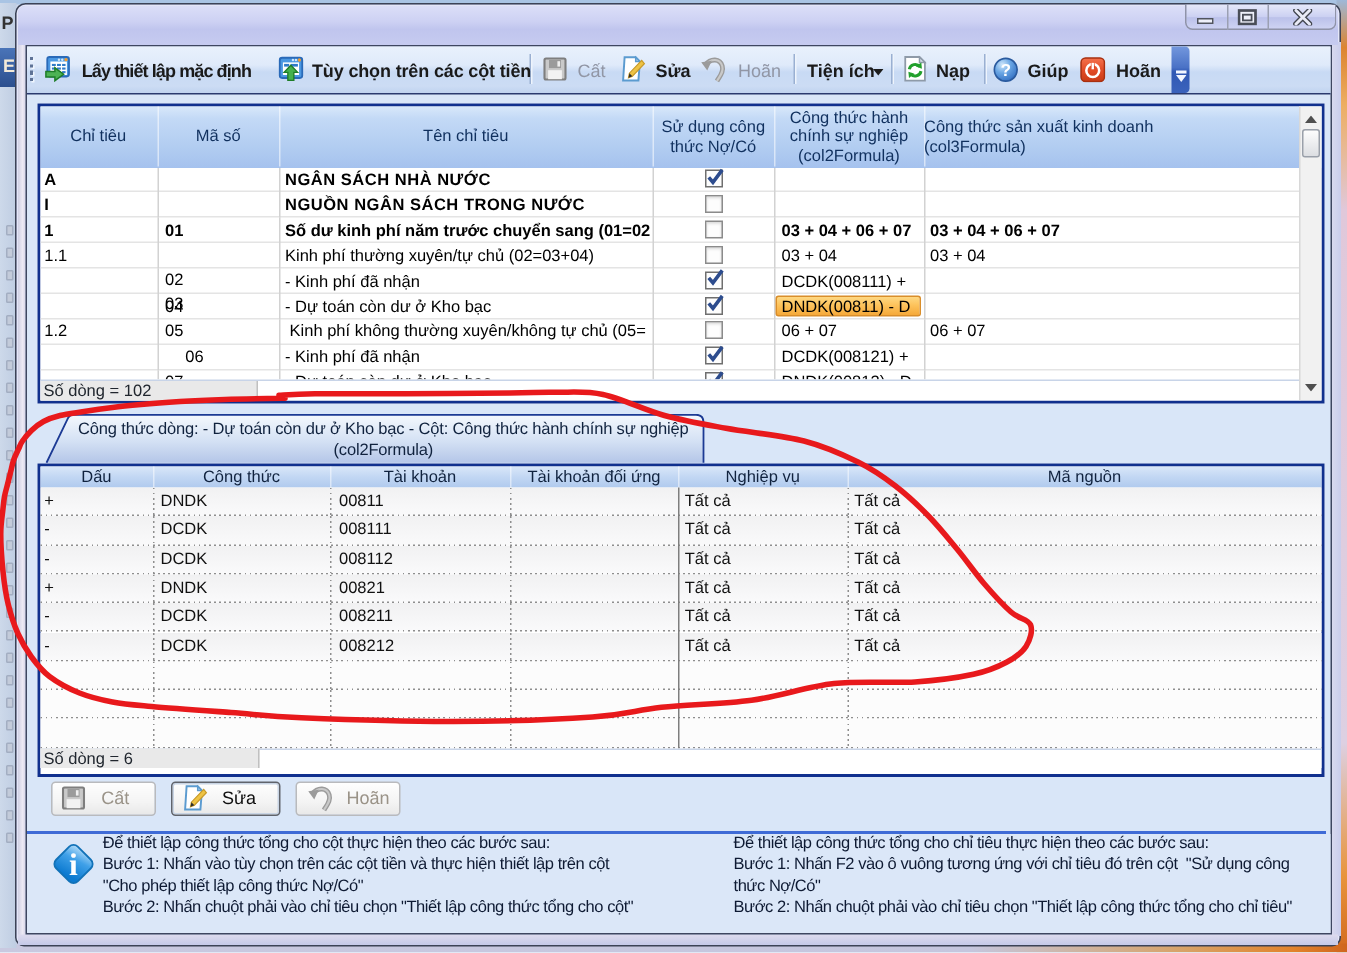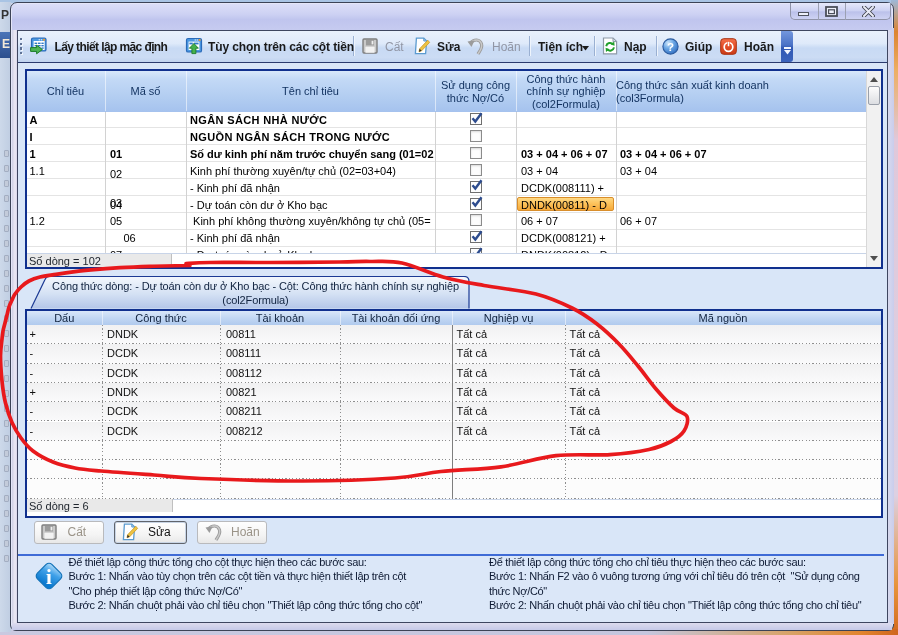--- a/index.html
+++ b/index.html
@@ -217,21 +217,21 @@
 <div class="abs txt" style="left:494.5px;top:2.5px;">03 + 04 + 06 + 07</div>
 <div class="abs txt" style="left:593.5px;top:2.5px;">03 + 04 + 06 + 07</div>
 </div>
 <div class="abs" style="left:0;top:50.699999999999996px;width:839.5px;height:16.9px;border-bottom:1px solid #e4e4e4;font-size:11px;font-weight:normal;color:#000;">
 <div class="abs" style="left:78.5px;top:0;width:1px;height:16.9px;background:#d2d2d2;"></div>
 <div class="abs" style="left:159.5px;top:0;width:1px;height:16.9px;background:#d2d2d2;"></div>
 <div class="abs" style="left:408.5px;top:0;width:1px;height:16.9px;background:#d2d2d2;"></div>
 <div class="abs" style="left:489.5px;top:0;width:1px;height:16.9px;background:#d2d2d2;"></div>
 <div class="abs" style="left:589.5px;top:0;width:1px;height:16.9px;background:#d2d2d2;"></div>
 <div class="abs txt" style="left:3px;top:2.5px;">1.1</div>
-<div class="abs txt" style="left:83.5px;top:6px;">02</div>
+<div class="abs txt" style="left:83.5px;top:19px;">02</div>
 <div class="abs txt" style="left:163.5px;top:2.5px;">Kinh phí thường xuyên/tự chủ (02=03+04)</div>
 <div class="abs" style="left:443.5px;top:1.5px;width:12px;height:12px;background:#fdfdfd;border:1.4px solid #8b8b8b;box-shadow:inset 0 1px 2px #d8d8d8;"></div>
 <div class="abs txt" style="left:494.5px;top:2.5px;">03 + 04</div>
 <div class="abs txt" style="left:593.5px;top:2.5px;">03 + 04</div>
 </div>
 <div class="abs" style="left:0;top:67.6px;width:839.5px;height:16.9px;border-bottom:1px solid #e4e4e4;font-size:11px;font-weight:normal;color:#000;">
 <div class="abs" style="left:78.5px;top:0;width:1px;height:16.9px;background:#d2d2d2;"></div>
 <div class="abs" style="left:159.5px;top:0;width:1px;height:16.9px;background:#d2d2d2;"></div>
 <div class="abs" style="left:408.5px;top:0;width:1px;height:16.9px;background:#d2d2d2;"></div>
 <div class="abs" style="left:489.5px;top:0;width:1px;height:16.9px;background:#d2d2d2;"></div>

